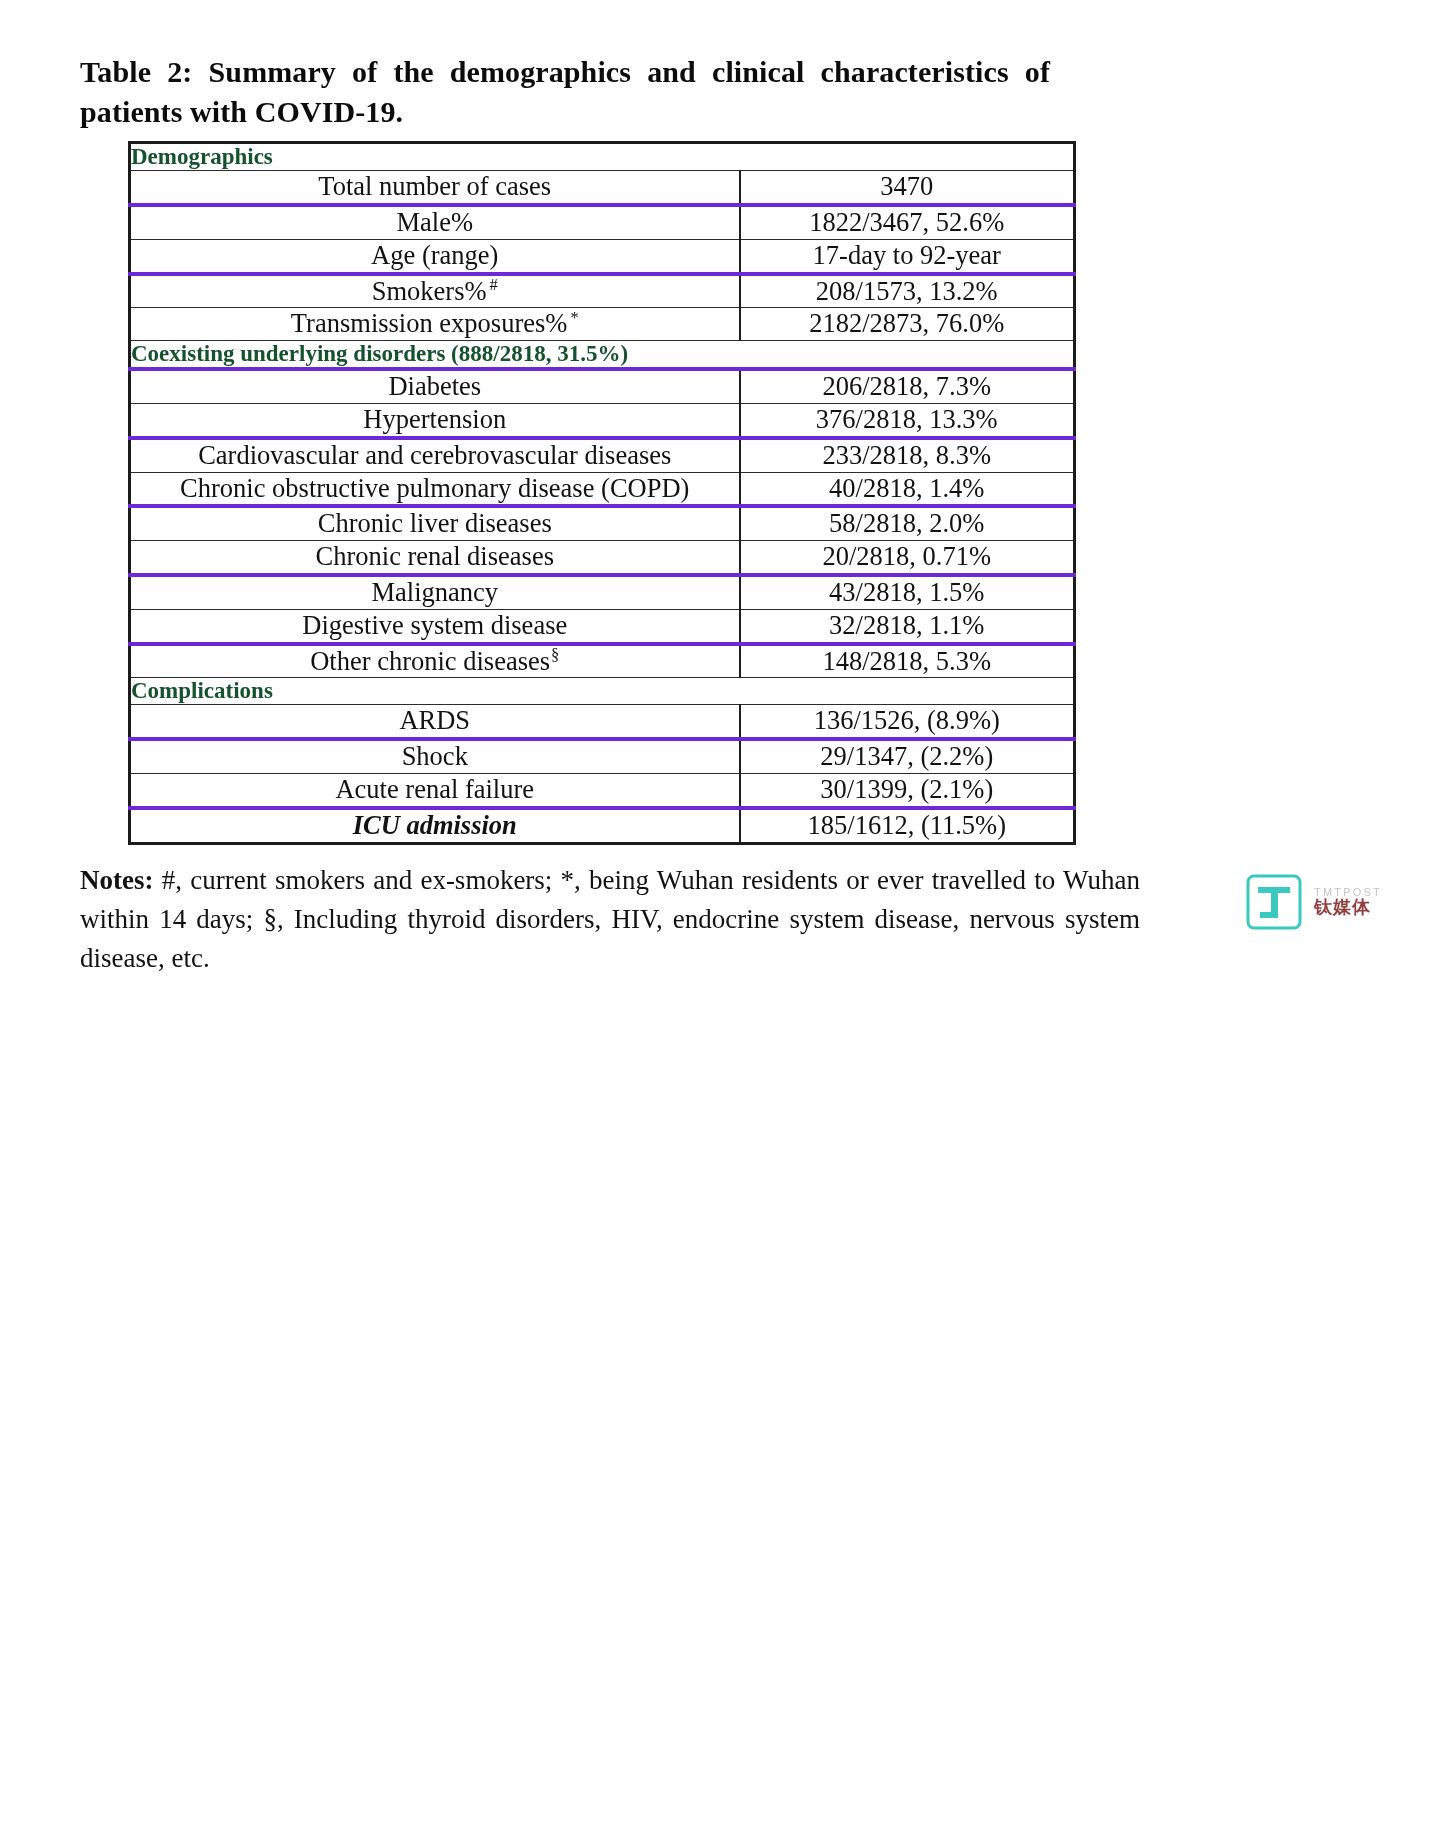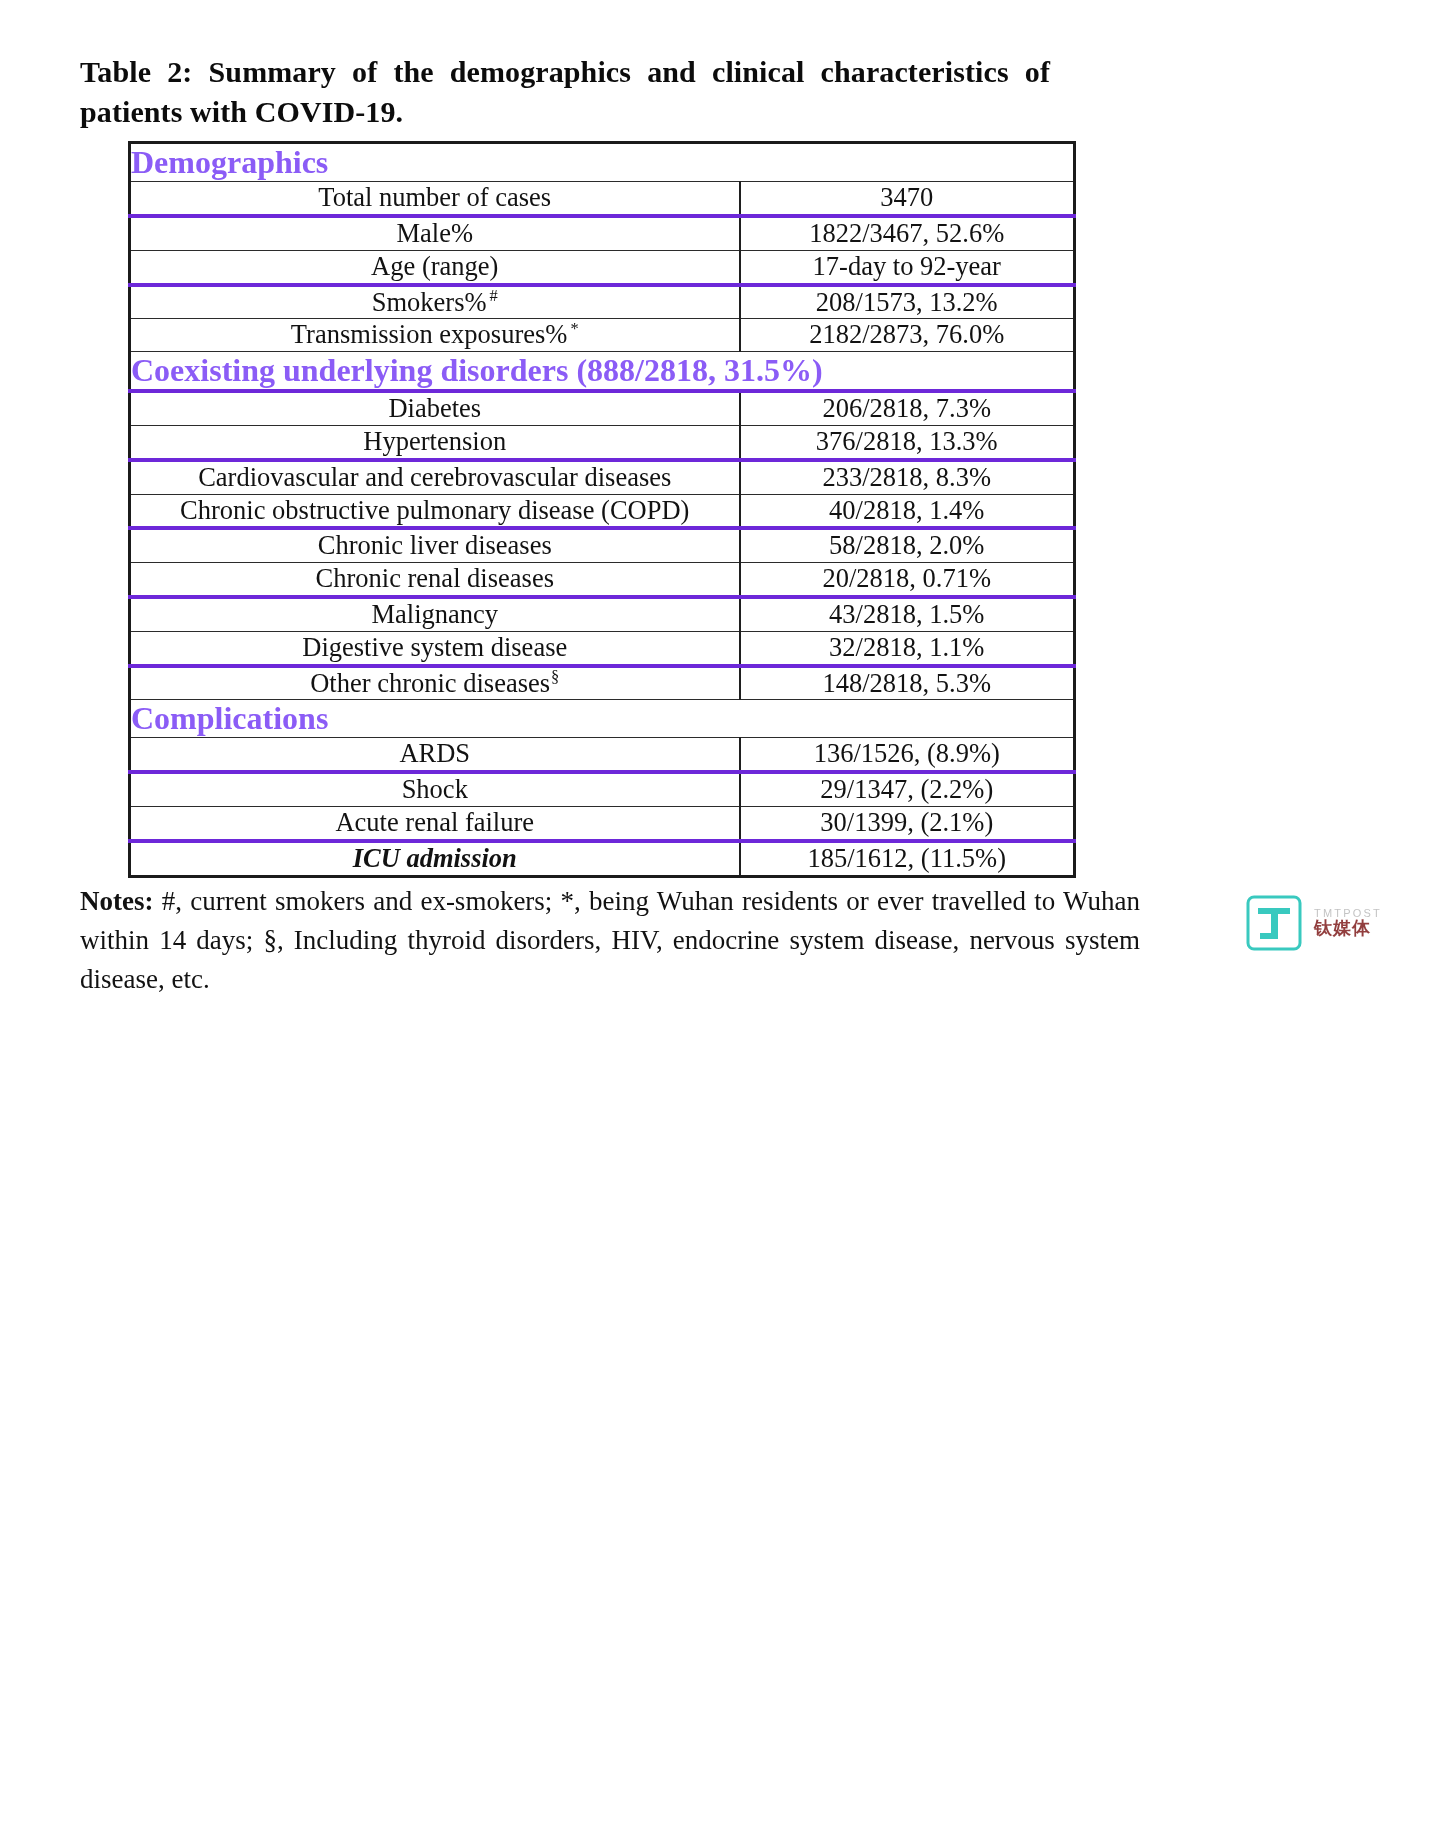--- a/index.html
+++ b/index.html
@@ -82,39 +82,39 @@
     font-size: 26.5px;
     line-height: 1.2;
     padding: 15px 28px 15px 10px;
     text-align: center;
     white-space: nowrap;
     color: #121212;
   }
   td.has-divider { border-left: 2px solid #1f1f1f; }
 
   .section td {
-    font-size: 32px;
+    font-size: 23px;
     font-weight: bold;
     padding: 16px 10px 16px 22px;
     white-space: nowrap;
-    color: #8b5cf6;
+    color: #14532d;
   }
   .b { font-weight: bold; font-style: italic; }
   sup.fn {
     font-size: 0.62em;
     vertical-align: super;
     line-height: 0;
     padding-left: 3px;
     font-weight: normal;
   }
   sup.fn.tight { padding-left: 1px; }
 
   
   .notes {
-    margin-top: 4px;
+    margin-top: 16px;
     font-size: 27px;
     line-height: 1.45;
     text-align: justify;
     text-align-last: left;
     padding-right: 240px;
     color: #121212;
   }
   .notes b { font-weight: bold; }
 
   

